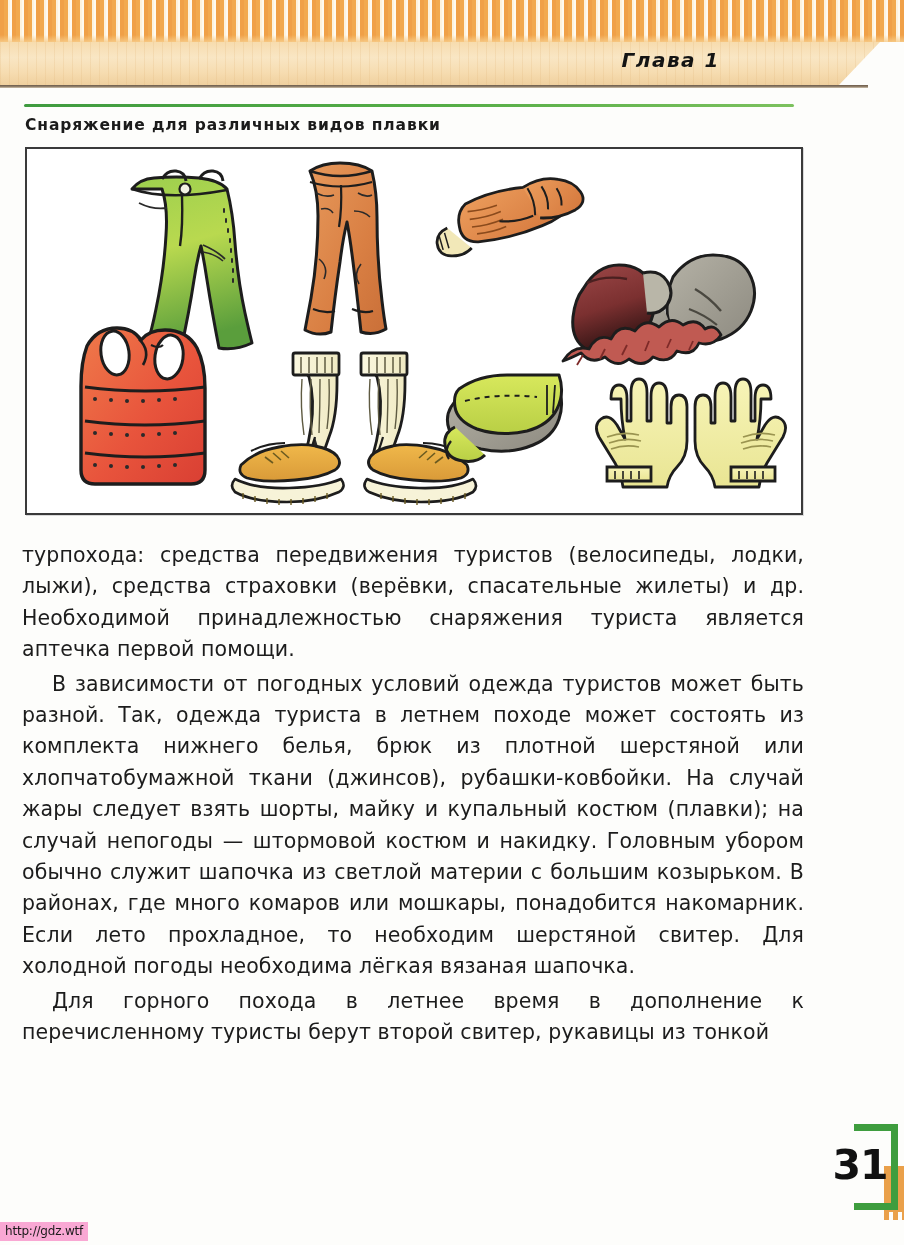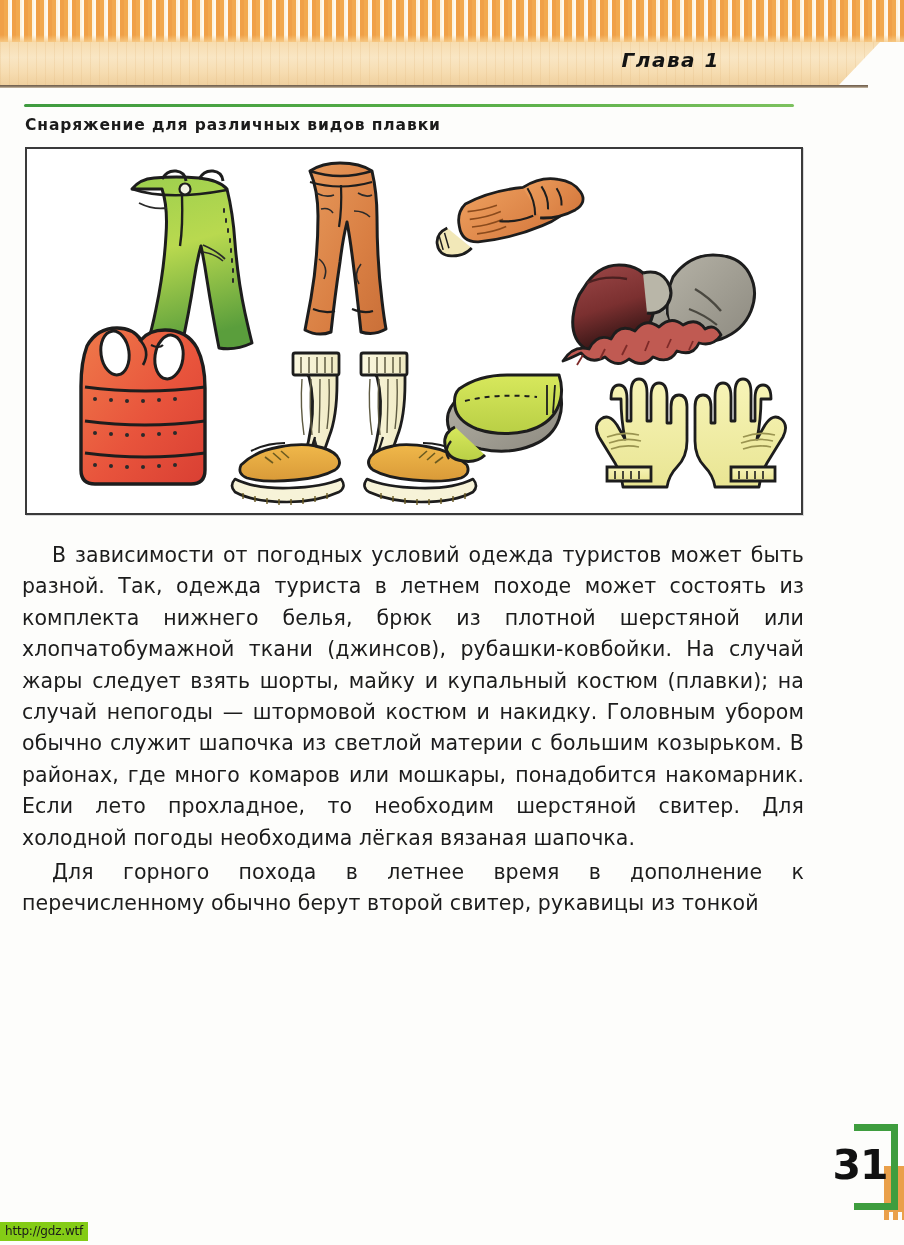--- a/index.html
+++ b/index.html
@@ -168,21 +168,21 @@
     font-weight: bold;
     color: #111111;
     font-family: "DejaVu Sans", "Liberation Sans", sans-serif;
     letter-spacing: -1px;
   }
 
   
   .watermark {
     position: absolute;
     left: 0; top: 1222px;
-    background: #84cc16;
+    background: #f9a8d4;
     color: #1a1a1a;
     font-size: 12px;
     padding: 2px 5px 3px 5px;
     font-family: "DejaVu Sans", "Liberation Sans", sans-serif;
     letter-spacing: -0.2px;
   }
 </style>
 </head>
 <body>
 
@@ -478,22 +478,23 @@
       <g stroke="#9a9450" stroke-width="1.6" fill="none">
         <path d="M716 288 q16 -6 32 -2"></path>
           <path d="M714 294 q16 -6 32 -2"></path>
           <path d="M716 300 q14 -5 28 -2"></path>
       </g>
     </g>
   </svg>
 </div>
 
 <div class="body-col">
+  <p class="para">турпохода: средства передвижения туристов (велосипеды, лодки, лыжи), средства страховки (верёвки, спасательные жилеты) и др. Необходимой принадлежностью снаряжения туриста является аптечка первой помощи.</p>
   <p class="para indent">В зависимости от погодных условий одежда туристов может быть разной. Так, одежда туриста в летнем походе может состоять из комплекта нижнего белья, брюк из плотной шерстяной или хлопчатобумажной ткани (джинсов), рубашки-ковбойки. На случай жары следует взять шорты, майку и купальный костюм (плавки); на случай непогоды — штормовой костюм и накидку. Головным убором обычно служит шапочка из светлой материи с большим козырьком. В районах, где много комаров или мошкары, понадобится накомарник. Если лето прохладное, то необходим шерстяной свитер. Для холодной погоды необходима лёгкая вязаная шапочка.</p>
-  <p class="para indent last-tight">Для горного похода в летнее время в дополнение к перечисленному обычно берут второй свитер, рукавицы из тонкой</p>
+  <p class="para indent last-tight">Для горного похода в летнее время в дополнение к перечисленному туристы берут второй свитер, рукавицы из тонкой</p>
 </div>
 
 <div class="folio">
   <div class="folio-orange"></div>
   <div class="folio-teeth"></div>
   <div class="folio-bracket"></div>
   <div class="folio-number">31</div>
 </div>
 
 <div class="watermark">http://gdz.wtf</div>

